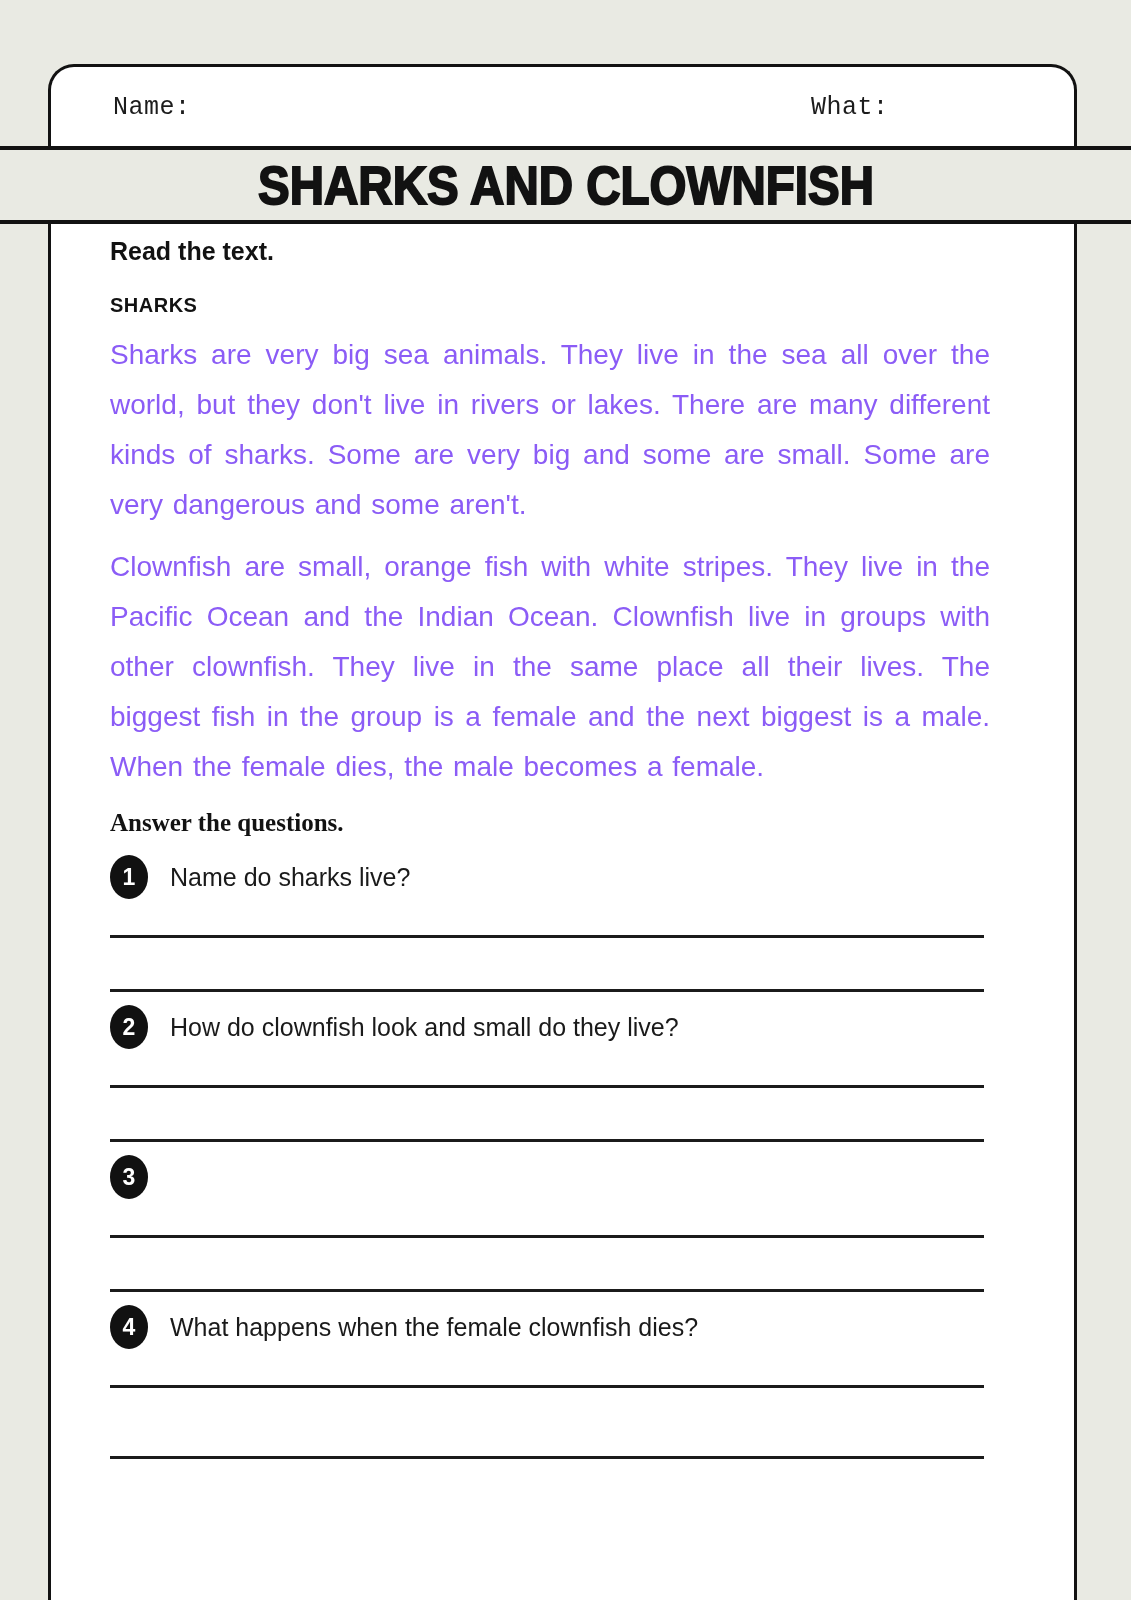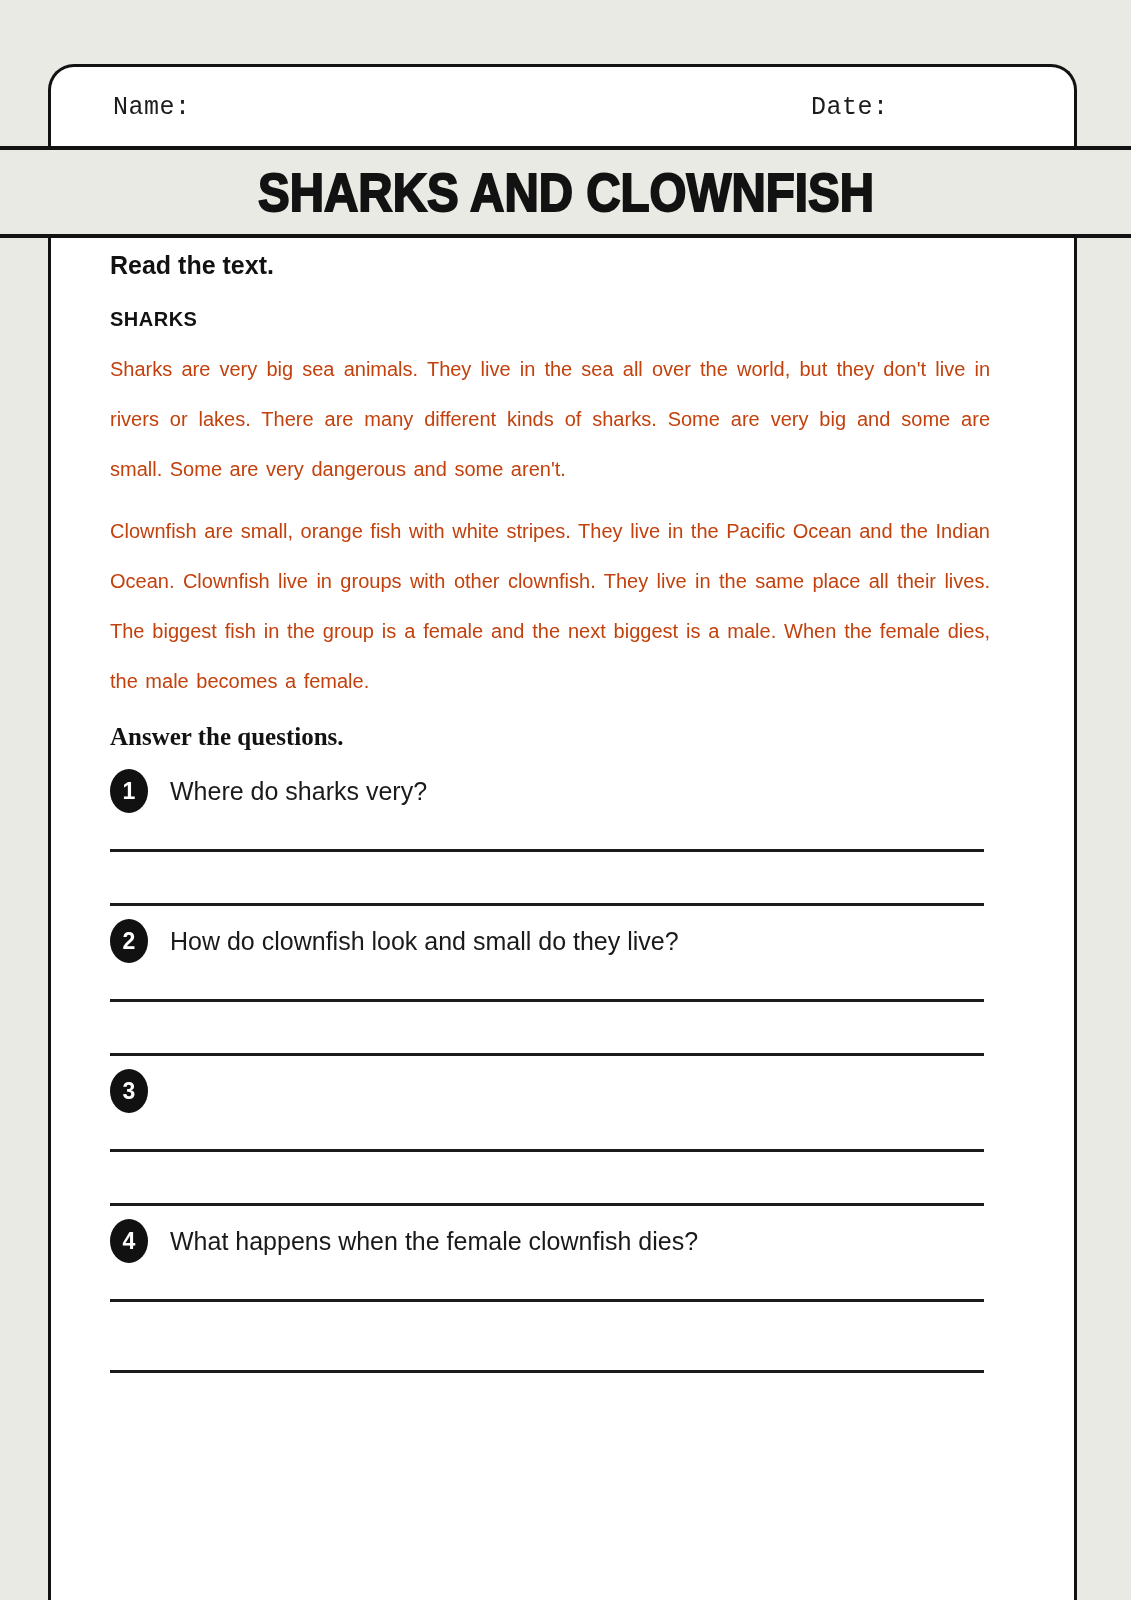--- a/index.html
+++ b/index.html
@@ -38,21 +38,21 @@
   .nd-fill { position: absolute; top: 12px; bottom: 6px; }
   .nd-fill.name { left: 150px; right: 560px; }
   .nd-fill.date { left: 835px; right: 30px; }
 
   
   .title-band {
     width: 1131px;
     border-top: 4px solid #121212;
     border-bottom: 4px solid #121212;
     background: #e9eae3;
-    height: 92px;
+    height: 78px;
     display: flex;
     align-items: center;
     justify-content: center;
   }
   .title-band h1 {
     font-size: 54px;
     font-weight: bold;
     letter-spacing: 0px;
     transform: scaleX(0.88);
     transform-origin: center;
@@ -84,25 +84,25 @@
   .passage-heading {
     font-size: 20px;
     font-weight: bold;
     letter-spacing: 0.5px;
     line-height: 26px;
     margin-top: 24px;
     color: #121212;
   }
   .passage-heading.second { margin-top: 14px; }
   .passage {
-    font-size: 20px;
+    font-size: 28px;
     line-height: 50px;
     margin-top: 12px;
     text-align: justify;
-    color: #c2410c;
+    color: #8b5cf6;
     word-spacing: 2px;
   }
   .answer-instr { margin-top: 14px; font-family: Liberation Serif, serif; }
 
   .question {
     margin-top: 13px;
     height: 44px;
     display: flex;
     align-items: center;
     gap: 22px;
@@ -132,42 +132,42 @@
   .q-line.gap3 { height: 71px; }
 </style>
 </head>
 <body>
 
 <div class="page">
 
   <div class="name-date-box">
     <span class="nd-label nd-name">Name:</span>
     <span class="nd-fill name"></span>
-    <span class="nd-label nd-date">Date:</span>
+    <span class="nd-label nd-date">What:</span>
     <span class="nd-fill date"></span>
   </div>
 
   <div class="title-band">
     <h1>SHARKS AND CLOWNFISH</h1>
   </div>
 
   <div class="card">
 
     <p class="instr">Read the text.</p>
 
     <h2 class="passage-heading">SHARKS</h2>
     <p class="passage">Sharks are very big sea animals. They live in the sea all over the world, but they don't live in rivers or lakes. There are many different kinds of sharks. Some are very big and some are small. Some are very dangerous and some aren't.</p>
 
     <p class="passage">Clownfish are small, orange fish with white stripes. They live in the Pacific Ocean and the Indian Ocean. Clownfish live in groups with other clownfish. They live in the same place all their lives. The biggest fish in the group is a female and the next biggest is a male. When the female dies, the male becomes a female.</p>
 
     <p class="instr answer-instr">Answer the questions.</p>
 
     <div class="question first">
       <span class="qnum">1</span>
-      <span class="qtext">Where do sharks very?</span>
+      <span class="qtext">Name do sharks live?</span>
     </div>
     <div class="q-line gap1"></div>
     <div class="q-line gap2"></div>
 
     <div class="question">
       <span class="qnum">2</span>
       <span class="qtext">How do clownfish look and small do they live?</span>
     </div>
     <div class="q-line gap1"></div>
     <div class="q-line gap2"></div>

